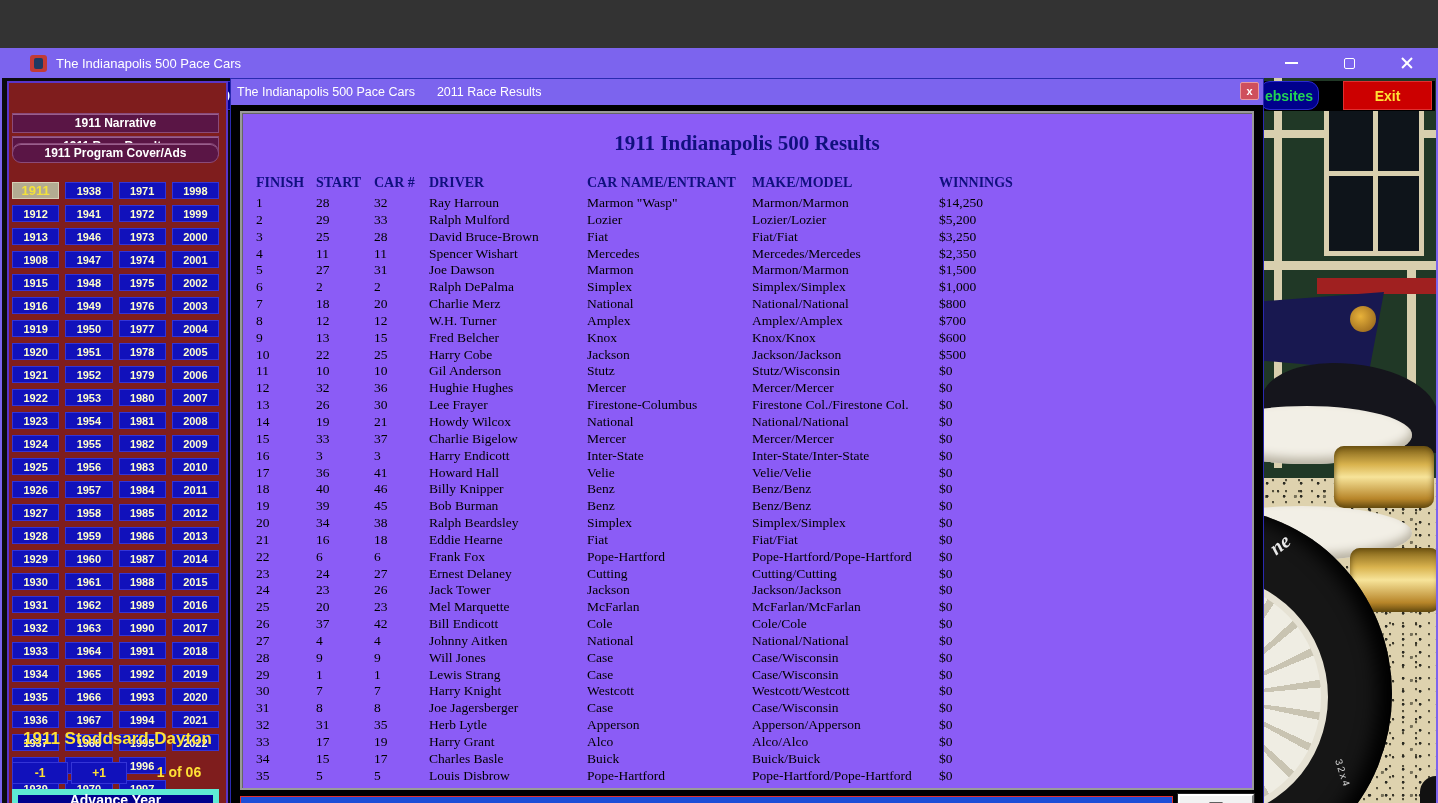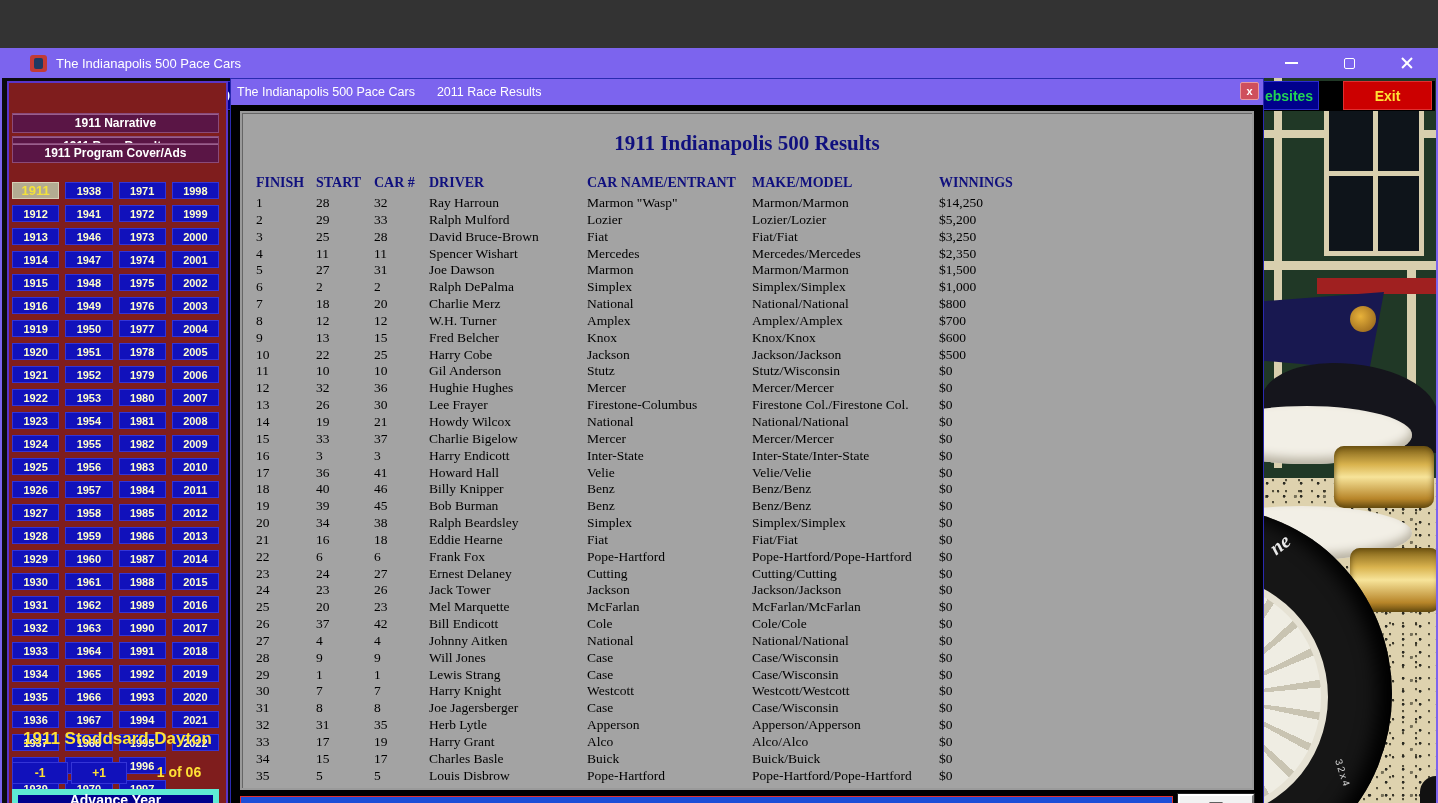--- a/index.html
+++ b/index.html
@@ -21,21 +21,21 @@
   .glyph-close{position:relative;width:14px;height:14px;}
   .glyph-close::before,.glyph-close::after{content:"";position:absolute;left:0;top:6px;width:14px;height:1.8px;background:#fff;}
   .glyph-close::before{transform:rotate(45deg);}
   .glyph-close::after{transform:rotate(-45deg);}
   
   .menubar{position:absolute;left:5px;top:33px;width:1428px;height:30px;background:#000;z-index:2;}
   .menu-btn{position:absolute;top:0;height:29px;background:#00008c;border:1px solid #2a2ad0;
     color:#fff;font-weight:bold;font-size:14px;display:flex;align-items:center;justify-content:center;}
   .mb-file{left:3px;width:120px;}
   .mb-indy{left:126px;width:150px;overflow:hidden;white-space:nowrap;justify-content:flex-start;padding-left:40px;}
-  .mb-websites{left:1252px;width:60px;color:#22d455;}
+  .mb-websites{left:1252px;width:60px;color:#22d455;border-radius:11px;}
   .mb-exit{left:1336px;width:89px;background:#cc0000;border-color:#e03030;color:#ffe135;}
   
   .sidebar{position:absolute;left:5px;top:33px;width:221px;height:767px;background:#7f1d1d;
     border:2px solid #5a35c8;z-index:3;}
   .nav-btn{position:absolute;left:3px;width:207px;height:20px;background:#5a1545;
     border:1px solid #8a4a7a;box-shadow:inset 0 1px 0 #9a5f8d;color:#fff;font-weight:bold;
     font-size:12px;display:flex;align-items:center;justify-content:center;}
   #year-grid{position:absolute;left:1px;top:99px;width:211px;display:grid;
     grid-template-columns:repeat(4,1fr);gap:6px;padding:0 2px;}
   .year-cell{height:17px;background:#1111bb;border:1px solid #3434d6;color:#ffffcc;
@@ -57,21 +57,21 @@
   
   .dialog{position:absolute;left:228px;top:30px;width:1034px;height:755px;background:#000;
     border:1px solid #2a2ab0;z-index:4;}
   .dlg-titlebar{position:absolute;left:0;top:0;width:100%;height:26px;background:#7c64ee;
     color:#fff;font-size:12.5px;display:flex;align-items:center;}
   .dlg-title-left{margin-left:6px;}
   .dlg-title-right{margin-left:22px;}
   .dlg-close{position:absolute;right:4px;top:3px;width:19px;height:18px;background:#cf4f5c;
     border:1px solid #e89aa2;border-radius:2px;color:#fff;font-weight:bold;font-size:11px;
     display:flex;align-items:center;justify-content:center;line-height:1;}
-  .panel{position:absolute;left:9px;top:32px;width:1014px;height:679px;background:#a3a3a3;
+  .panel{position:absolute;left:9px;top:32px;width:1014px;height:679px;background:#8b5cf6;
     border:2px solid #9a9a9a;box-shadow:inset 1px 1px 0 #666;
     font-family:"Liberation Serif",serif;color:#000;}
   .panel-heading{position:absolute;left:0;top:18px;width:100%;text-align:center;
     color:#10107e;font-size:21px;font-weight:bold;}
   .thead-row,.trow{display:grid;grid-template-columns:60px 58px 55px 158px 165px 187px 1fr;
     padding-left:14px;}
   .thead-row{position:absolute;left:0;top:62px;width:100%;color:#10107e;font-weight:bold;
     font-size:14px;}
   #results-rows{position:absolute;left:0;top:82px;width:100%;}
   .trow{height:16.85px;font-size:13.5px;line-height:16.8px;white-space:nowrap;}
@@ -169,35 +169,35 @@
   <div class="menubar">
     <div class="menu-btn mb-file">File</div>
     <div class="menu-btn mb-indy">Indy 500 Pa</div>
     <div class="menu-btn mb-websites">ebsites</div>
     <div class="menu-btn mb-exit">Exit</div>
   </div>
 
   <div class="sidebar">
     <div class="nav-btn" style="top:30px;">1911 Narrative</div>
     <div class="nav-btn" style="top:53px;">1911 Race Results</div>
-    <div class="nav-btn" style="top:60px;">1911 Program Cover/Ads</div>
+    <div class="nav-btn" style="top:60px;border-radius:9px;">1911 Program Cover/Ads</div>
     <div id="year-grid">
         <div class="year-cell selected">1911</div>
         <div class="year-cell">1938</div>
         <div class="year-cell">1971</div>
         <div class="year-cell">1998</div>
         <div class="year-cell">1912</div>
         <div class="year-cell">1941</div>
         <div class="year-cell">1972</div>
         <div class="year-cell">1999</div>
         <div class="year-cell">1913</div>
         <div class="year-cell">1946</div>
         <div class="year-cell">1973</div>
         <div class="year-cell">2000</div>
-        <div class="year-cell">1914</div>
+        <div class="year-cell">1908</div>
         <div class="year-cell">1947</div>
         <div class="year-cell">1974</div>
         <div class="year-cell">2001</div>
         <div class="year-cell">1915</div>
         <div class="year-cell">1948</div>
         <div class="year-cell">1975</div>
         <div class="year-cell">2002</div>
         <div class="year-cell">1916</div>
         <div class="year-cell">1949</div>
         <div class="year-cell">1976</div>

